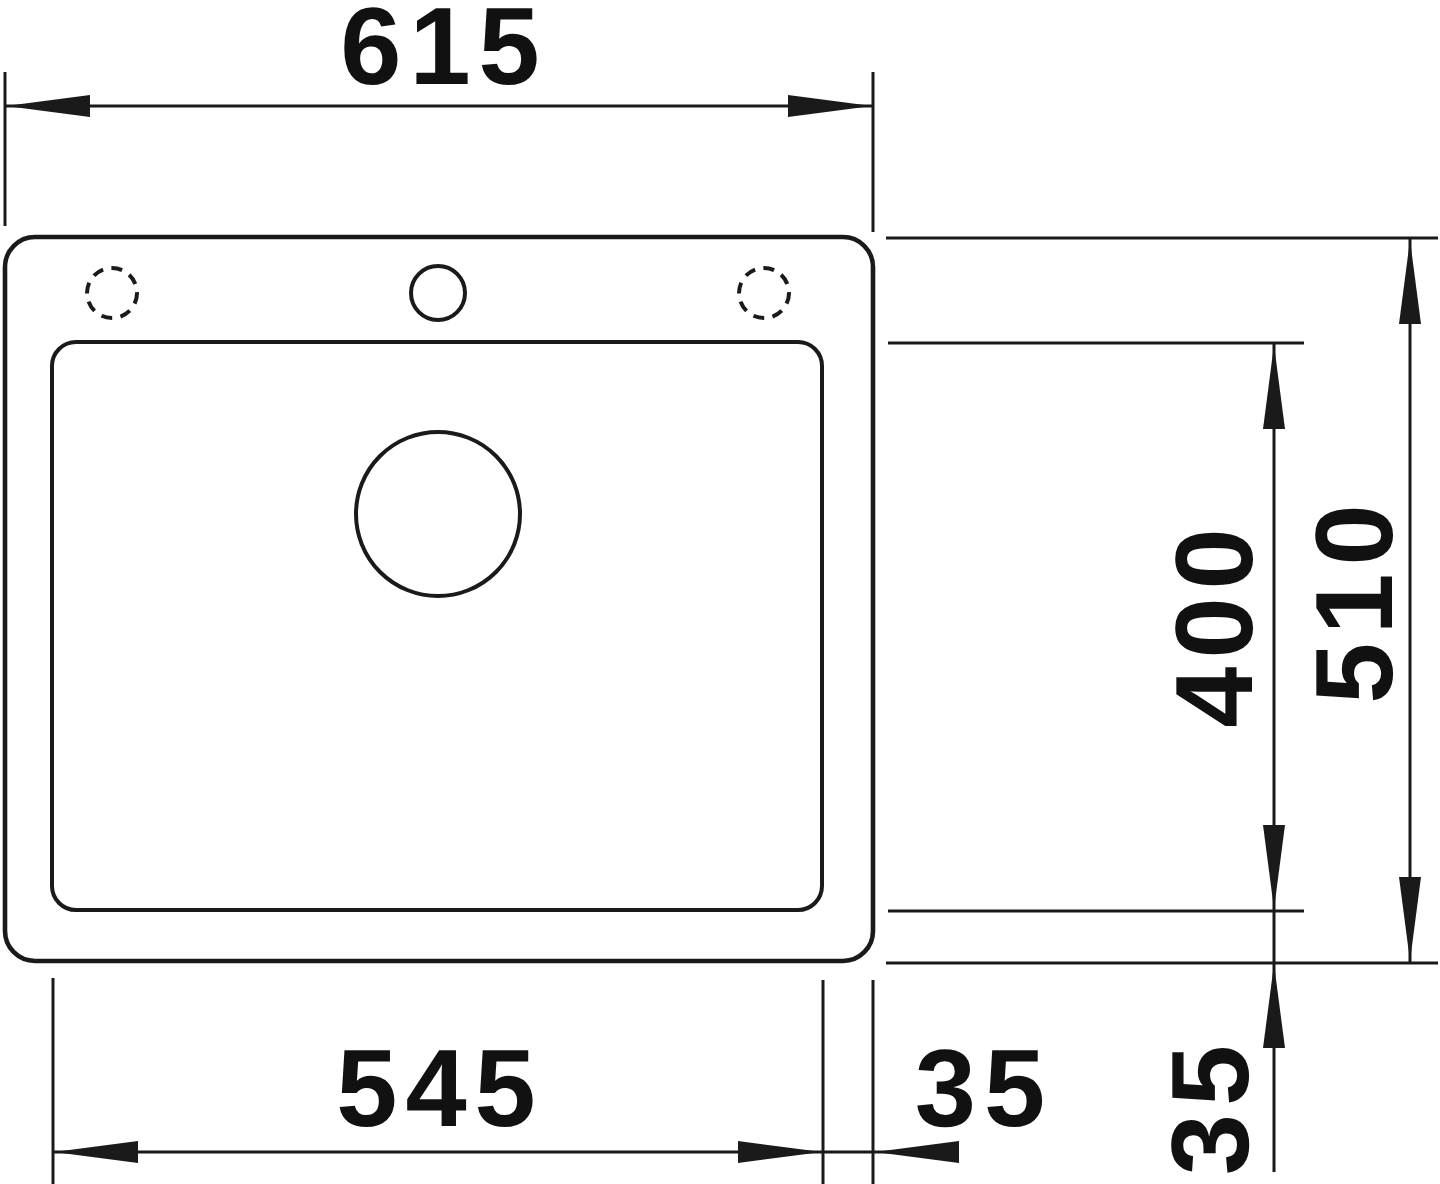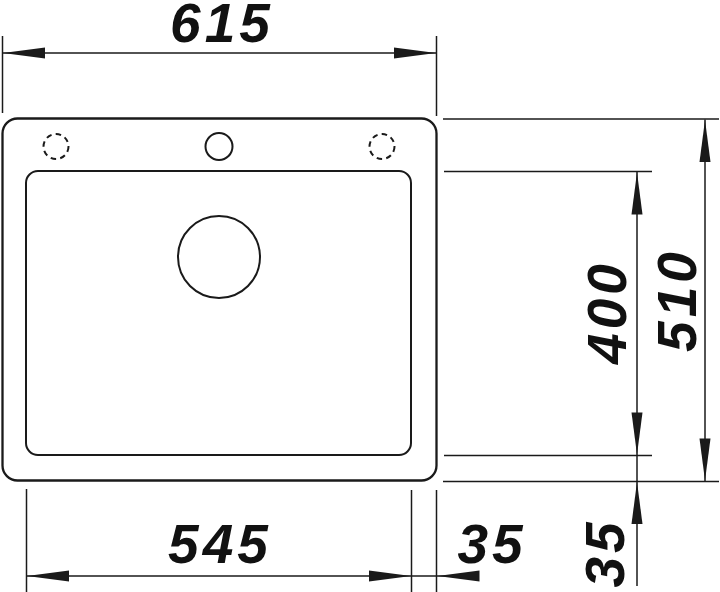--- a/index.html
+++ b/index.html
@@ -8,21 +8,20 @@
     width: 720px;
     height: 592px;
     background: #ffffff;
     overflow: hidden;
   }
   .drawing-wrap {
     width: 720px;
     height: 592px;
     position: relative;
     background: #ffffff;
-    font-style: italic;
   }
   svg { display: block; }
   .outline {
     fill: none;
     stroke: #1a1a1a;
     stroke-width: 2.3px;
     stroke-linecap: round;
   }
   .outline-thin {
     fill: none;

